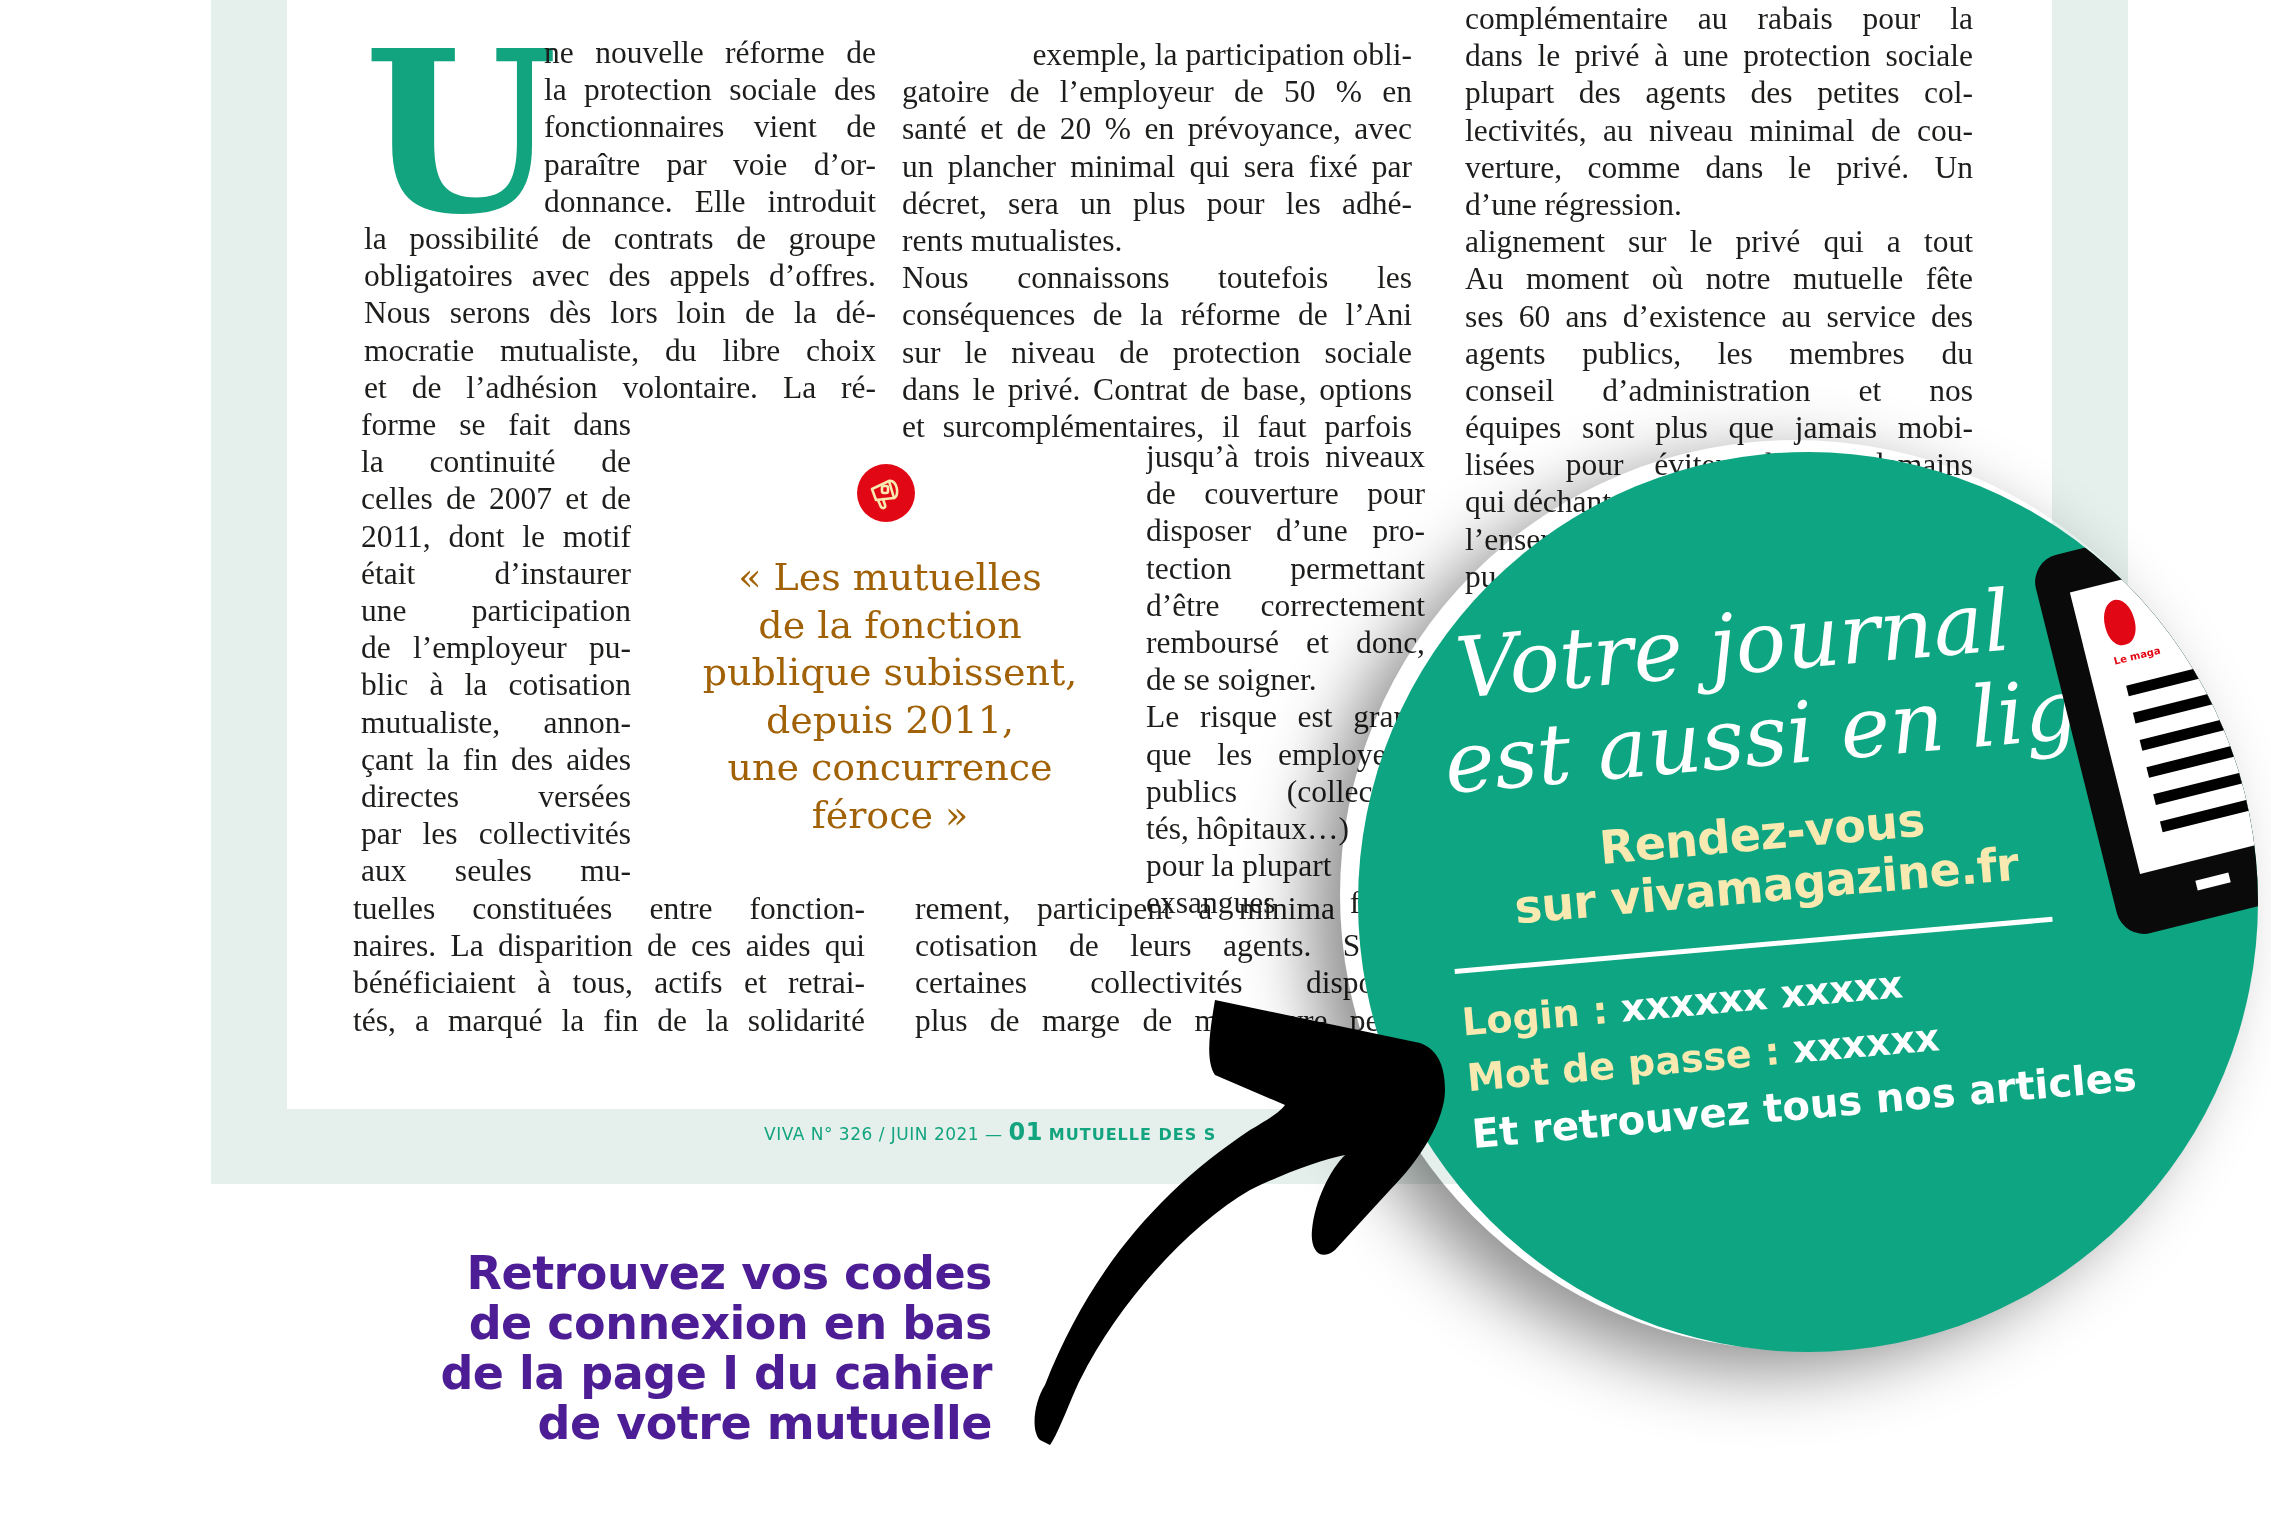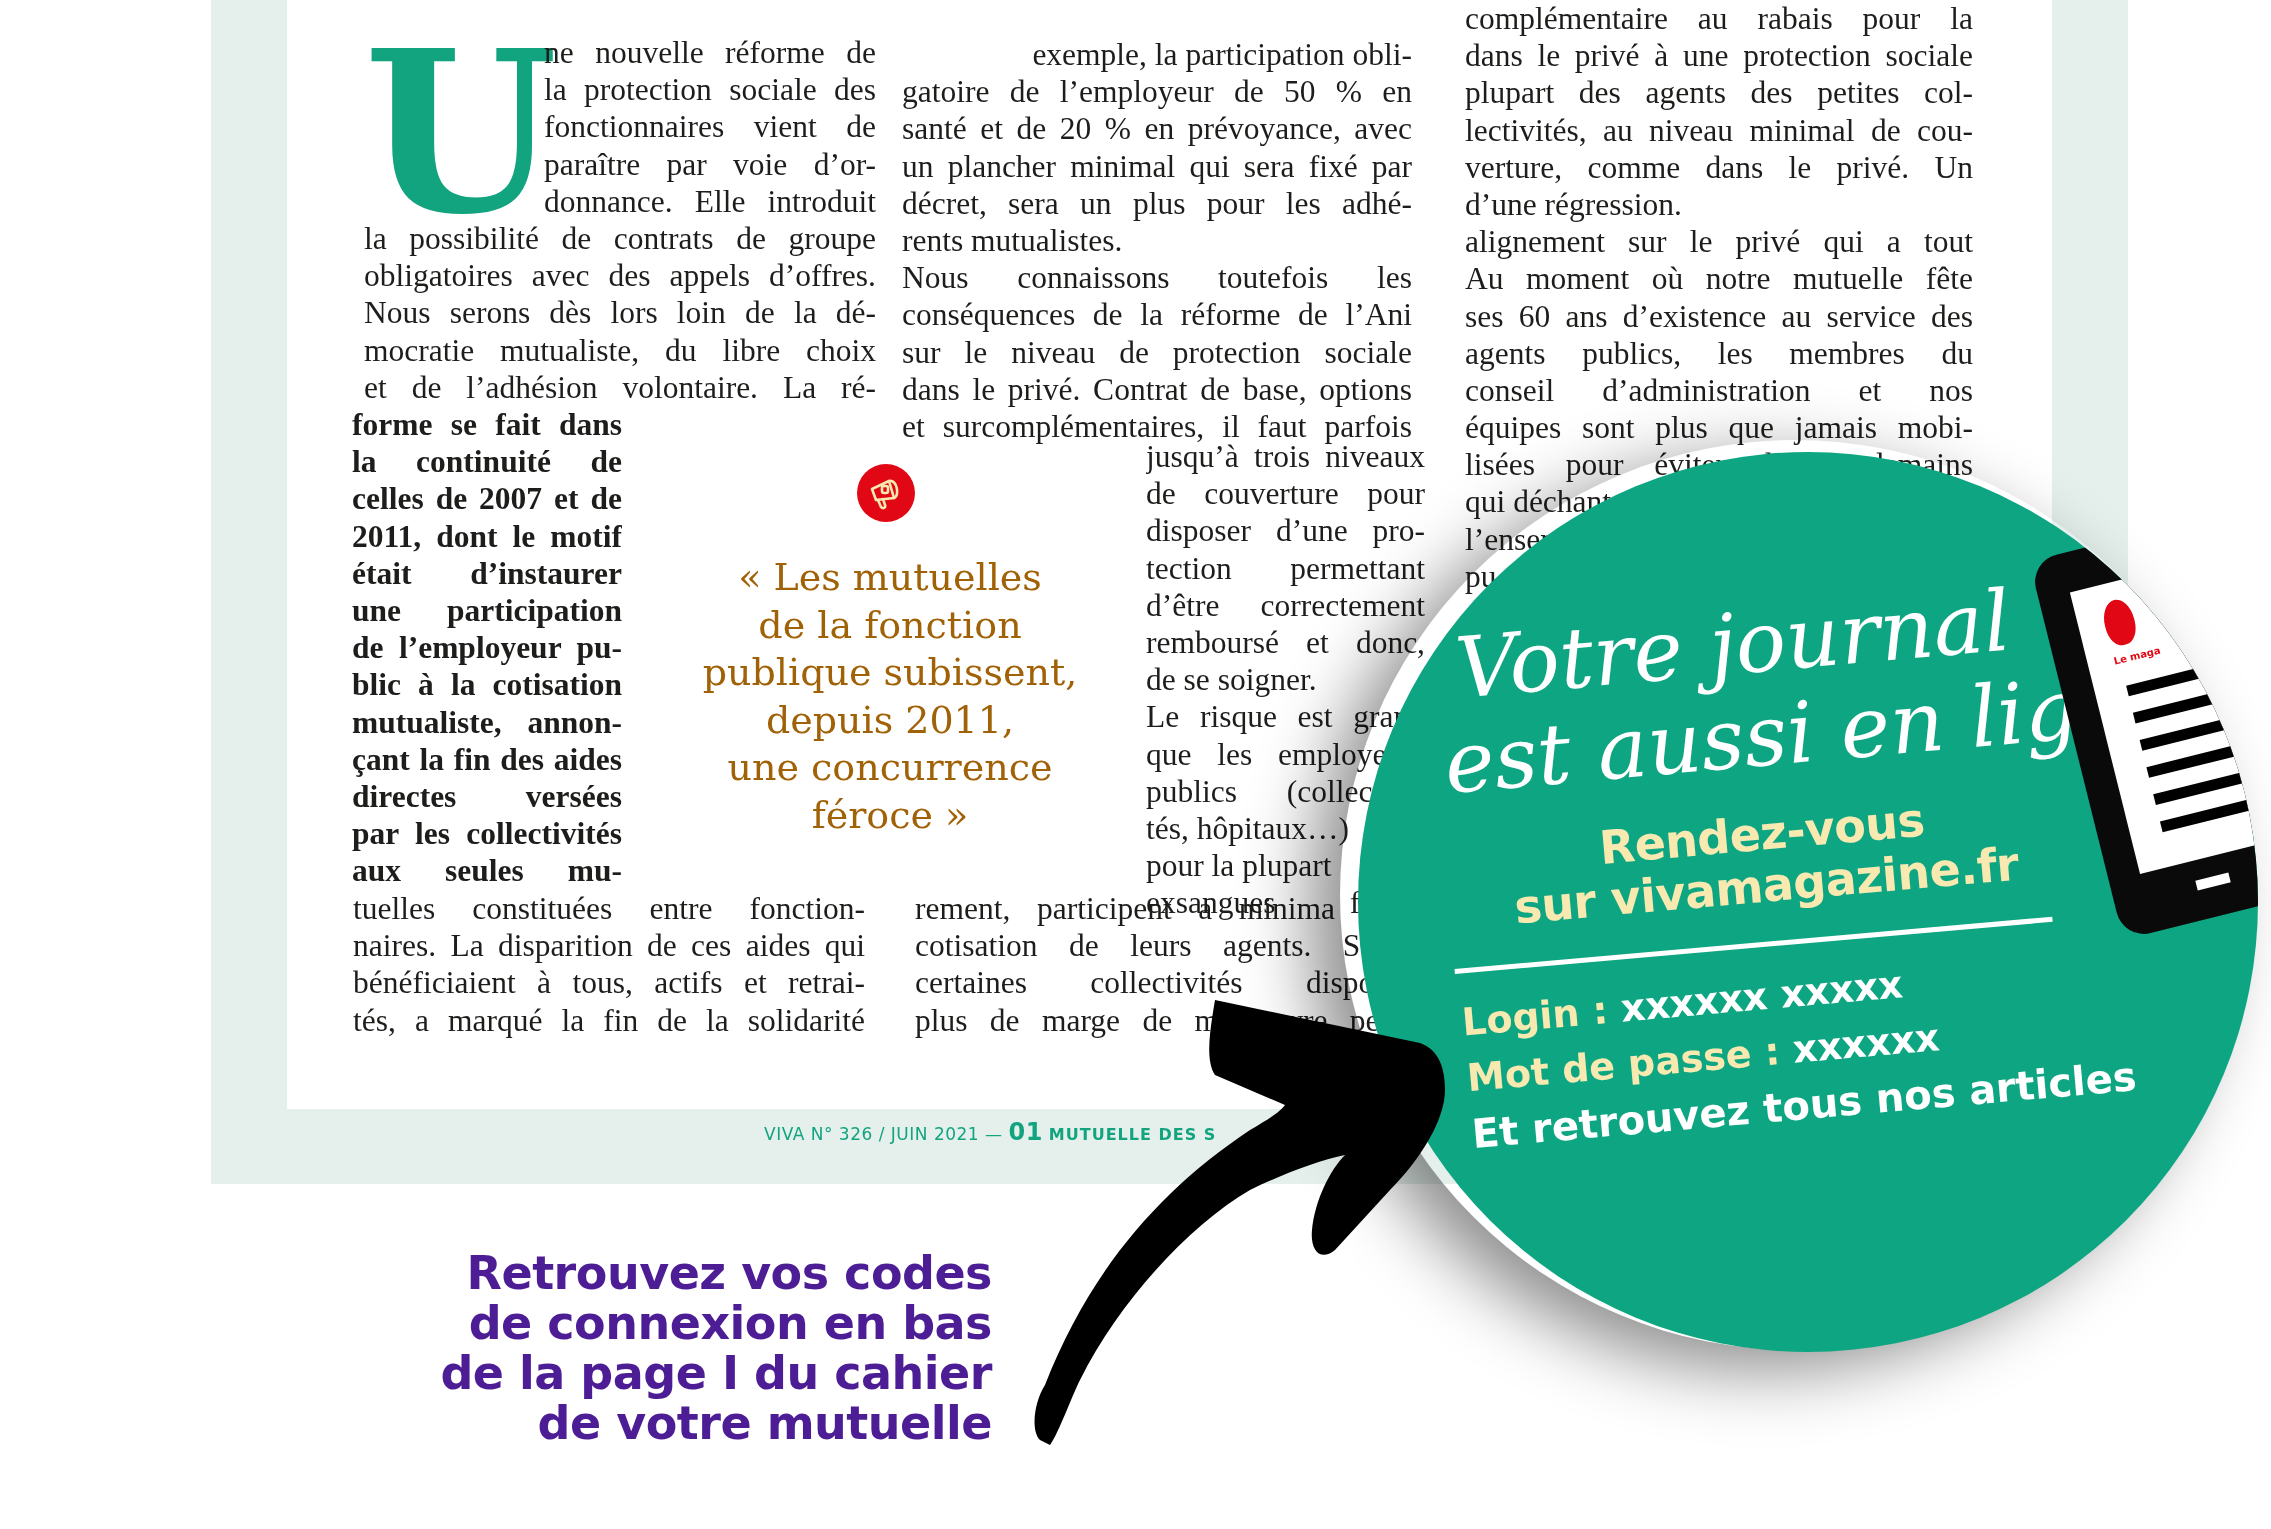--- a/index.html
+++ b/index.html
@@ -24,21 +24,21 @@
   .col .ln { display:block; white-space:nowrap; text-align:justify; text-align-last:justify; height:37.2px; overflow:hidden; }
   .col .ln.last { text-align-last:left; }
   .col .ln.right { text-align-last:right; }
   .dropcap {
     position:absolute; left:364px; top:38px;
     font-family:"DejaVu Serif", serif; font-weight:bold;
     font-size:222px; line-height:190px; color:#12a37f;
   }
   .col-left-top { left:544px; top:34px; width:332px; }
   .col-left-mid { left:364px; top:220px; width:512px; }
-  .col-left-narrow { left:352px; top:406px; width:270px;font-weight:bold; }
+  .col-left-narrow { left:361px; top:406px; width:270px; }
   .col-left-bottom { left:353px; top:890px; width:512px; }
   .col-mid-top { left:902px; top:0px; width:510px;margin-top:36px; }
   .col-mid-narrow { left:1146px; top:406px; width:279px;margin-top:32px; }
   .col-mid-bottom { left:915px; top:890px; width:510px; }
   .col-right { left:1465px; top:0px; width:508px; }
 
   .quote-icon {
     position:absolute; left:857px; top:464px; width:58px; height:58px;
     border-radius:50%; background:#e20714;
     display:flex; align-items:center; justify-content:center;

